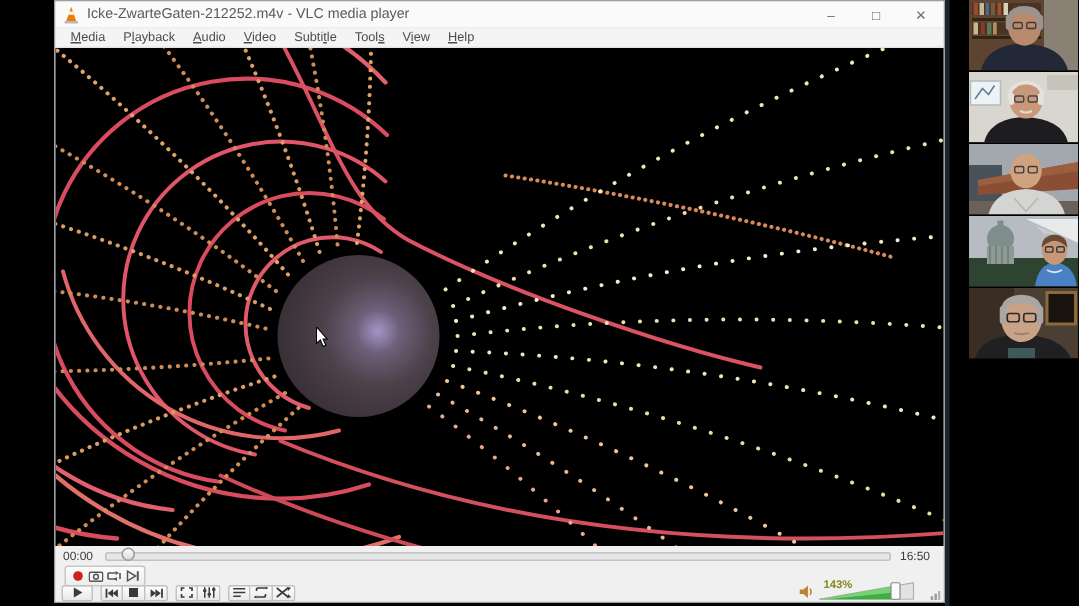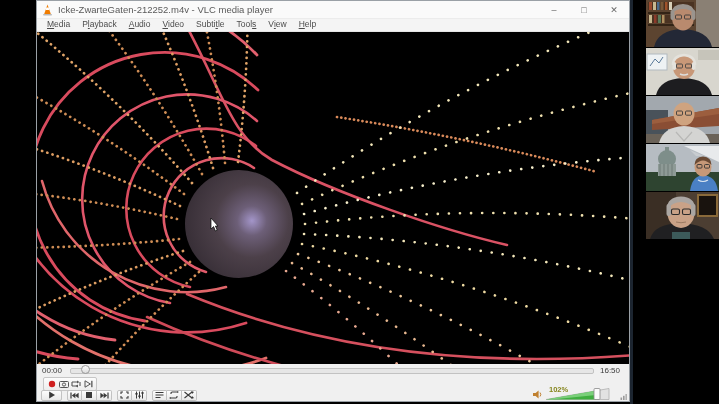--- a/index.html
+++ b/index.html
@@ -270,21 +270,21 @@
         <svg class="vol-speaker" width="11" height="9" viewBox="0 0 11 9">
           <polygon points="0,3 2.6,3 5.6,0.4 5.6,8.6 2.6,6 0,6" fill="#c08030"></polygon>
           <path d="M7,2.5 Q8.6,4.5 7,6.5" fill="none" stroke="#c08030" stroke-width="1"></path>
         </svg>
         <svg class="vol-tri" width="64" height="12" viewBox="0 0 64 12">
           <polygon points="0,11.5 63,0.5 63,11.5" fill="#e2e2e2" stroke="#b0b0b0" stroke-width="0.8"></polygon>
           <polygon points="0,11.5 50,2.8 50,11.5" fill="#3fae3f"></polygon>
           <polygon points="0,11.5 50,2.8 50,7 6,11.5" fill="#8fd98f" opacity="0.75"></polygon>
           <rect x="48" y="0.5" width="6" height="11" rx="1" fill="#fbfbfb" stroke="#8a8a8a" stroke-width="0.8"></rect>
         </svg>
-        <span class="vol-label">102%</span>
+        <span class="vol-label">143%</span>
         <svg class="vol-bars" width="7" height="7" viewBox="0 0 7 7">
           <rect x="0.5" y="4.5" width="1.6" height="2.5" fill="#9a9a9a"></rect>
             <rect x="3" y="2.8" width="1.6" height="4.2" fill="#9a9a9a"></rect>
             <rect x="5.4" y="1" width="1.6" height="6" fill="#b0b0b0"></rect>
         </svg>
       </div>
     </div>
   </div>
 
   <div class="win-right-strip"></div>

